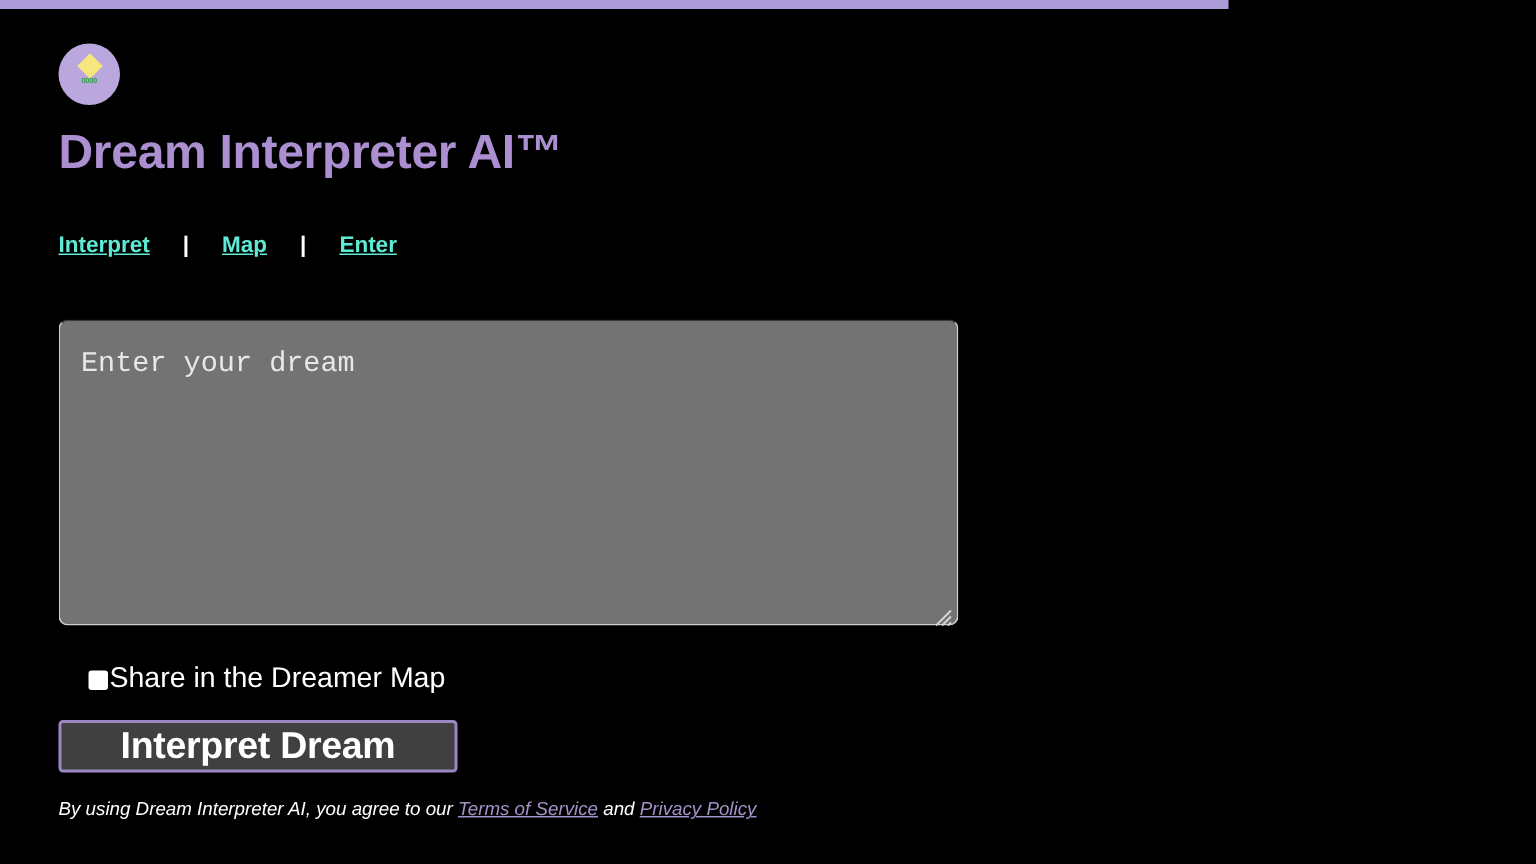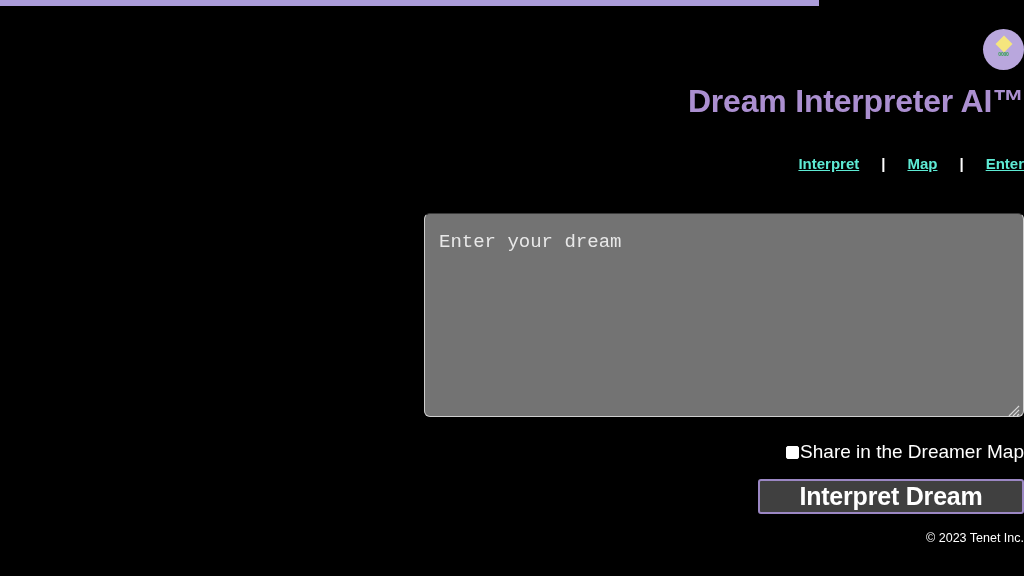--- a/index.html
+++ b/index.html
@@ -33,21 +33,21 @@
 
   
   #page {
     position: absolute;
     top: 0; left: 0;
     width: 1024px;
     height: 511px;
     padding-top: 6px;
     display: flex;
     flex-direction: column;
-    align-items: flex-end;
+    align-items: flex-start;
     padding-left: 39px;
   }
 
   
   #logo {
     margin-top: 23px;
     width: 41px;
     height: 41px;
     border-radius: 50%;
     background: #b9a7dd;
@@ -141,20 +141,21 @@
     pointer-events: none;
   }
 
   
   #share-row {
     margin-top: 20px;
     display: flex;
     align-items: center;
     font-size: 19px;
     color: #ffffff;
+    margin-left: 20px;
   }
   #share-checkbox {
     width: 13px;
     height: 13px;
     margin: 0 1px 0 0;
     -webkit-appearance: none;
     appearance: none;
     background: #ffffff;
     border: 1px solid #ffffff;
     border-radius: 2px;
@@ -230,16 +231,16 @@
   </div>
 
   <div id="share-row">
     <input type="checkbox" id="share-checkbox" style="">
     <label id="share-label" for="share-checkbox">Share in the Dreamer Map</label>
   </div>
 
   <button id="interpret-button">Interpret Dream</button>
 
   <div id="footer">
-    <div id="footer-copyright">© 2023 Tenet Inc.</div>
+    <div id="footer-terms"><span>By using Dream Interpreter AI, you agree to our </span><a>Terms of Service</a><span> and </span><a>Privacy Policy</a></div>
   </div>
 
 </div>
 
 </body></html>

